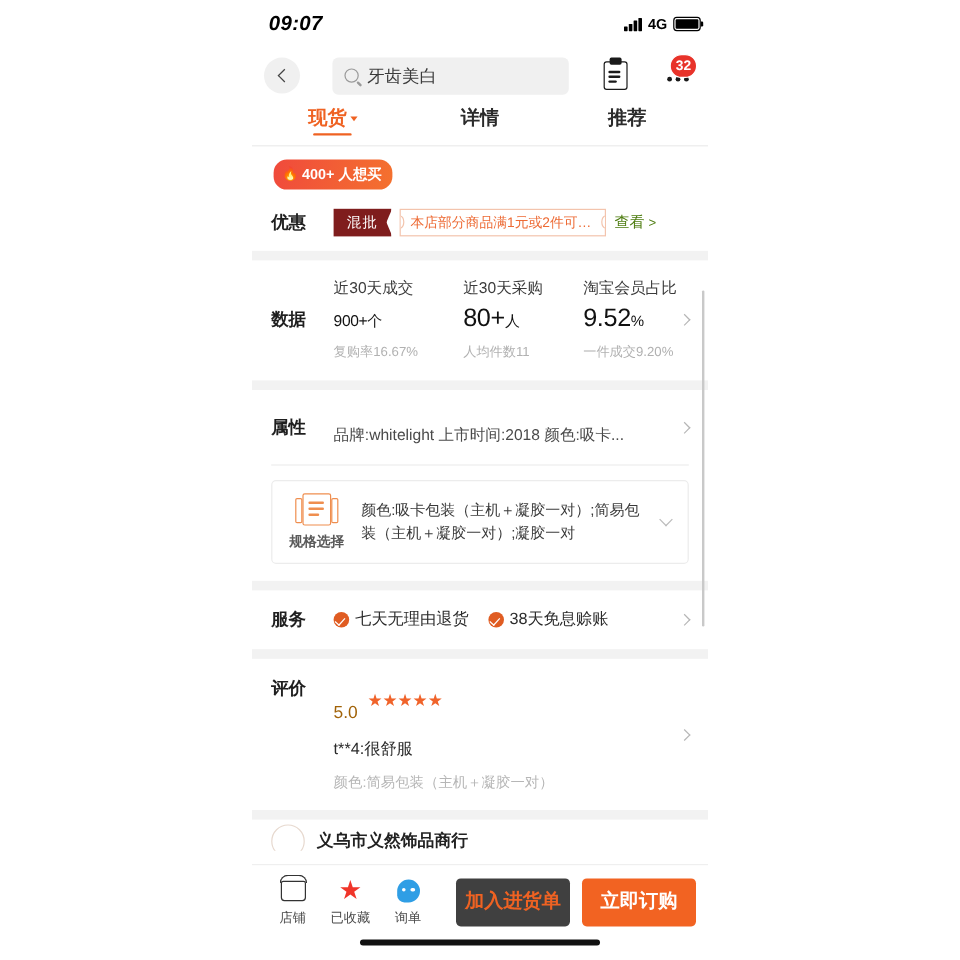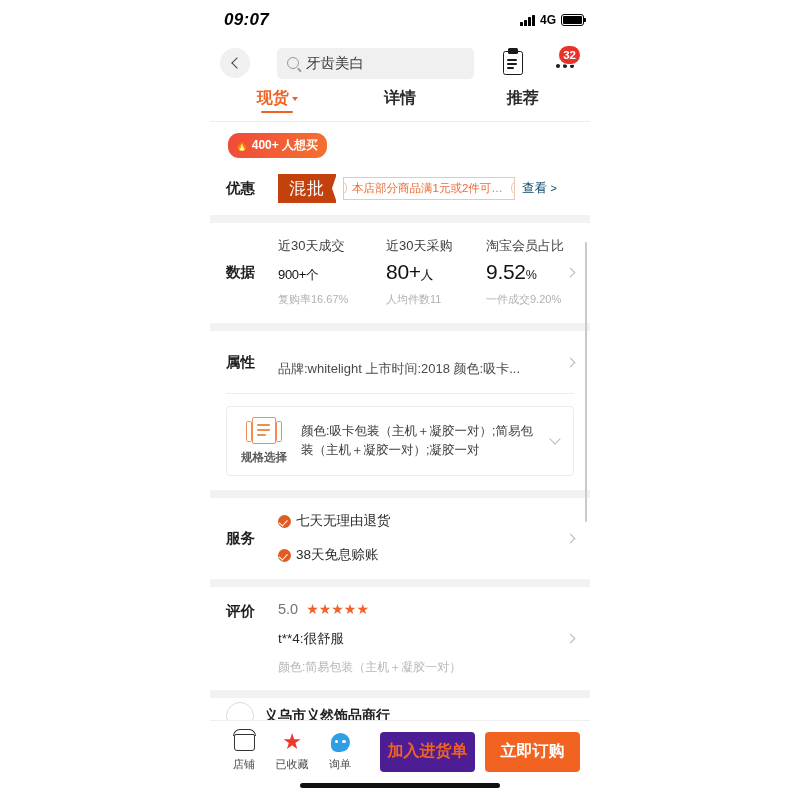--- a/index.html
+++ b/index.html
@@ -121,41 +121,41 @@
   .row { display:flex; padding: 0 16px; align-items:flex-start; }
   .rlabel { width:52px; flex:0 0 52px; font-size:14.5px; color:#1f1f1f; font-weight:bold; padding-top:1px; }
   .rbody { flex:1 1 auto; min-width:0; }
   .chev-r { width:7px; height:7px; border-top:1.5px solid #b5b5b5; border-right:1.5px solid #b5b5b5;
             transform:rotate(45deg); flex:0 0 auto; align-self:center; margin-left:6px; }
 
   
   .discount-row { padding-top: 10px; padding-bottom: 12px; align-items:center; }
   .disc-inner { display:flex; align-items:center; gap:7px; }
   .tag-hunpi {
-    background:#c2410c; color:#fff; font-size:17px; padding:3px 11px 3.5px;
+    background:#7f1d1d; color:#fff; font-size:12px; padding:3px 11px 3.5px;
     position:relative; flex:0 0 auto; letter-spacing:1px;
   }
   .tag-hunpi::after {
     content:''; position:absolute; right:-1px; top:0; bottom:0; width:5px;
     background:#fff;
     clip-path: polygon(100% 0, 0 50%, 100% 100%);
   }
   .coupon {
     border:1px solid #f3c4ad; color:#ed6a34; font-size:11.5px;
     padding:3px 8px 3.5px; position:relative; flex:1 1 auto;
     white-space:nowrap; overflow:hidden; text-overflow:ellipsis; max-width:172px;
   }
   .coupon::before, .coupon::after {
     content:''; position:absolute; top:50%; transform:translateY(-50%);
     width:5px; height:9px; background:#fff; border:1px solid #f3c4ad;
     border-radius:50%;
   }
   .coupon::before { left:-4px; }
   .coupon::after { right:-4px; }
-  .viewlink { font-size:12.5px; color:#0c4a6e; flex:0 0 auto; white-space:nowrap; }
+  .viewlink { font-size:12.5px; color:#4d7c0f; flex:0 0 auto; white-space:nowrap; }
   .viewlink .a { font-size:11px; }
 
   
   .sep { height:8px; background:#f2f2f2; }
   .data-row { padding-top: 14px; padding-bottom: 16px; align-items:center; }
   .data-cols { display:flex; }
   .dcol { flex: 0 0 auto; }
   .dcol:nth-child(1){ width:108px; }
   .dcol:nth-child(2){ width:100px; }
   .dcol:nth-child(3){ width:auto; }
@@ -193,35 +193,35 @@
   .doc-ico i:nth-child(1){ top:6px; width:13px; }
   .doc-ico i:nth-child(2){ top:11px; width:13px; }
   .doc-ico i:nth-child(3){ top:16px; width:9px; }
   .speclabel { font-size:11.5px; color:#5a5a5a; margin-top:6px;font-weight:bold; }
   .spectext { flex:1 1 auto; font-size:12.5px; color:#3a3a3a; line-height:1.55; min-width:0;}
   .chev-d { width:8px; height:8px; border-right:1.5px solid #bbb; border-bottom:1.5px solid #bbb;
             transform:rotate(45deg); flex:0 0 auto; margin:0 6px 4px 4px; }
 
   
   .svc-row { padding-top:14px; padding-bottom:15px; align-items:center; }
-  .svc-items { display:flex; gap:16px;flex-direction:column; }
+  .svc-items { display:flex; gap:16px; }
   .svc { display:flex; align-items:center; gap:5px; font-size:13.5px; color:#2b2b2b; }
   .check {
     width:13px; height:13px; border-radius:50%; background:#e05c22;
     position:relative; flex:0 0 auto;
   }
   .check::after {
     content:''; position:absolute; left:3.4px; top:3px; width:4px; height:6.5px;
     border-right:1.6px solid #fff; border-bottom:1.6px solid #fff; transform:rotate(42deg);
   }
 
   
   .rev-row { padding-top:14px; padding-bottom:14px; align-items:flex-start; }
   .rev-head { display:flex; align-items:center; gap:8px; }
-  .rev-score { font-size:14.5px; color:#737373; }
+  .rev-score { font-size:14.5px; color:#a16207;margin-top:23px; }
   .stars { display:flex; gap:2.5px; color:#f0632a; font-size:14px; line-height:1; }
   .rev-text { font-size:13.5px; color:#2b2b2b; margin-top:13px; }
   .rev-sub { font-size:12px; color:#b6b6b6; margin-top:11px; }
 
   
   .storecut { padding: 10px 16px 0; display:flex; align-items:center; gap:10px; overflow:hidden; height:26px;}
   .store-avatar { width:28px; height:28px; border-radius:50%; border:1px solid #e7d9cf; flex:0 0 auto; }
   .store-name { font-size:14px; color:#222; font-weight:bold; }
 
   
@@ -239,21 +239,21 @@
     border:1.8px solid #333; border-bottom:none; border-radius:7px 7px 0 0;
   }
   .star-ico { font-size:22px; color:#f0352a; line-height:1; }
   .chat-ico { width:19px; height:19px; border-radius:50% 50% 50% 6px; background:#2f9ee5; position:relative; }
   .chat-ico i { position:absolute; top:7.5px; width:3.2px; height:3.2px; border-radius:50%; background:#fff; display:block;}
   .chat-ico i:nth-child(1){left:4px;} .chat-ico i:nth-child(2){right:4px;}
   .btn {
     flex:1 1 0; height:40px; border-radius:4px; display:flex;
     align-items:center; justify-content:center; font-size:16px; font-weight:bold;
   }
-  .btn-add { background:#4c1d95; color:#ef6222; margin-left:16px; }
+  .btn-add { background:#404040; color:#ef6222; margin-left:16px; }
   .btn-buy { background:#f26322; color:#fff; margin-left:10px; }
 
   .homebar {
     position:absolute; bottom:12px; left:50%; transform:translateX(-50%);
     width:200px; height:5px; background:#111; border-radius:3px;
   }
 </style>
 </head>
 <body>
 

